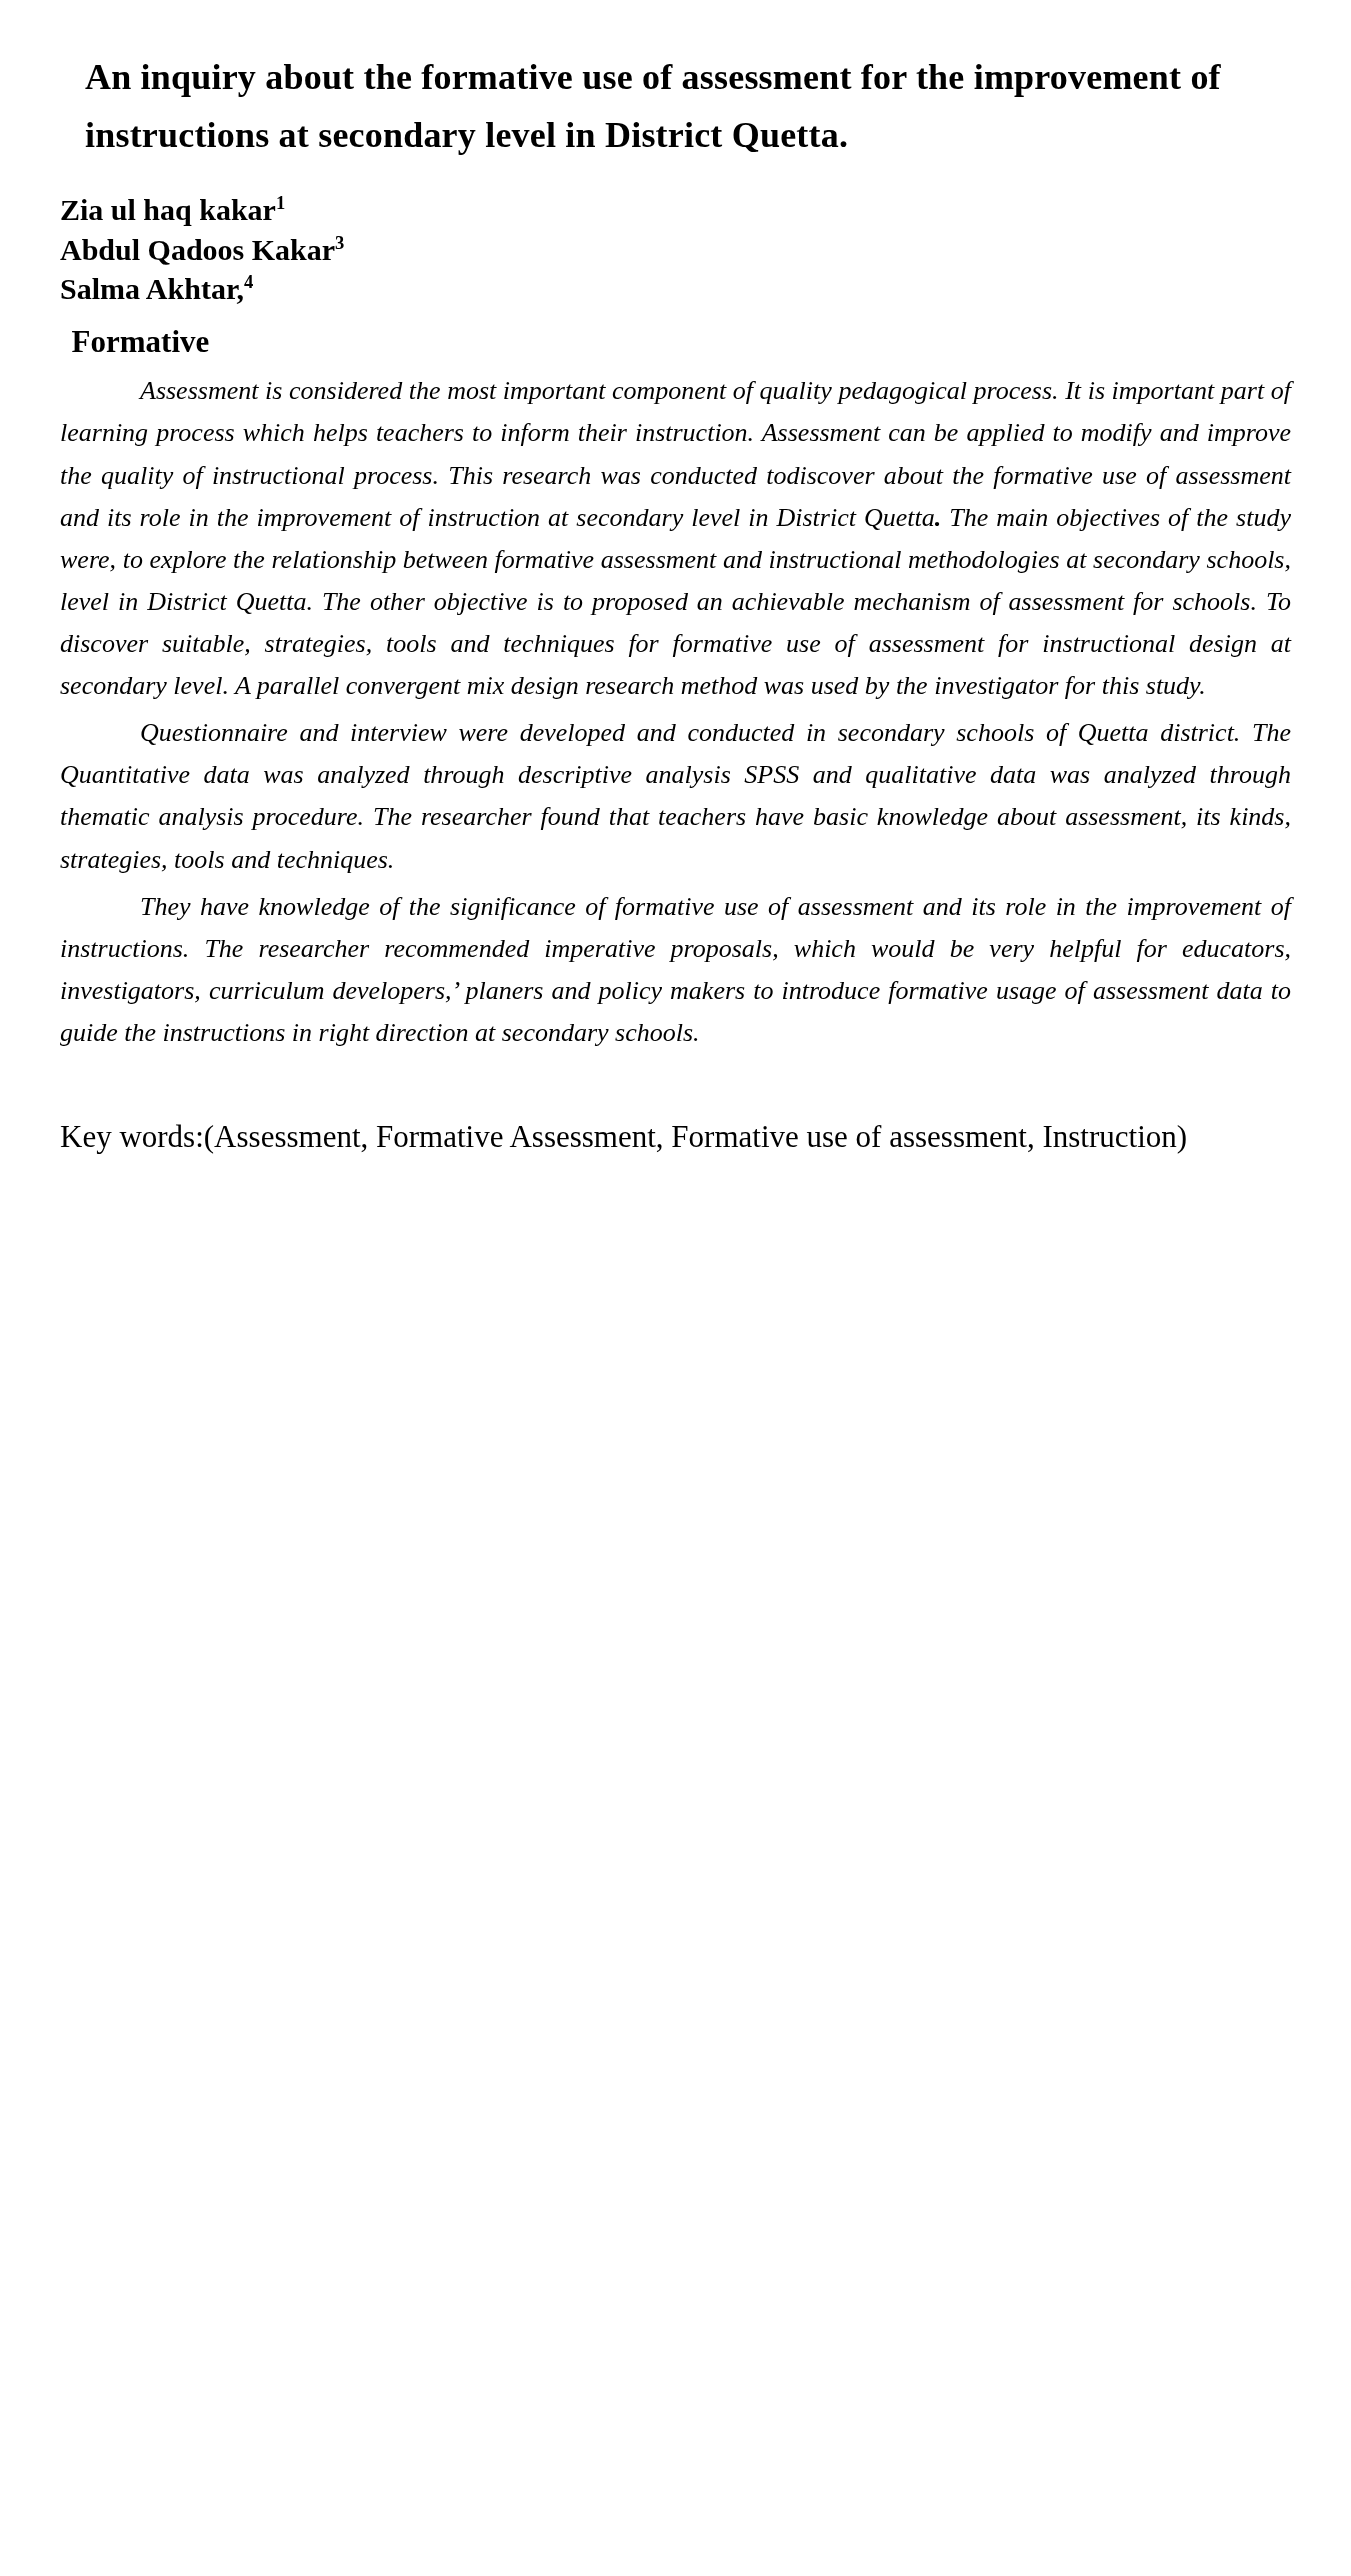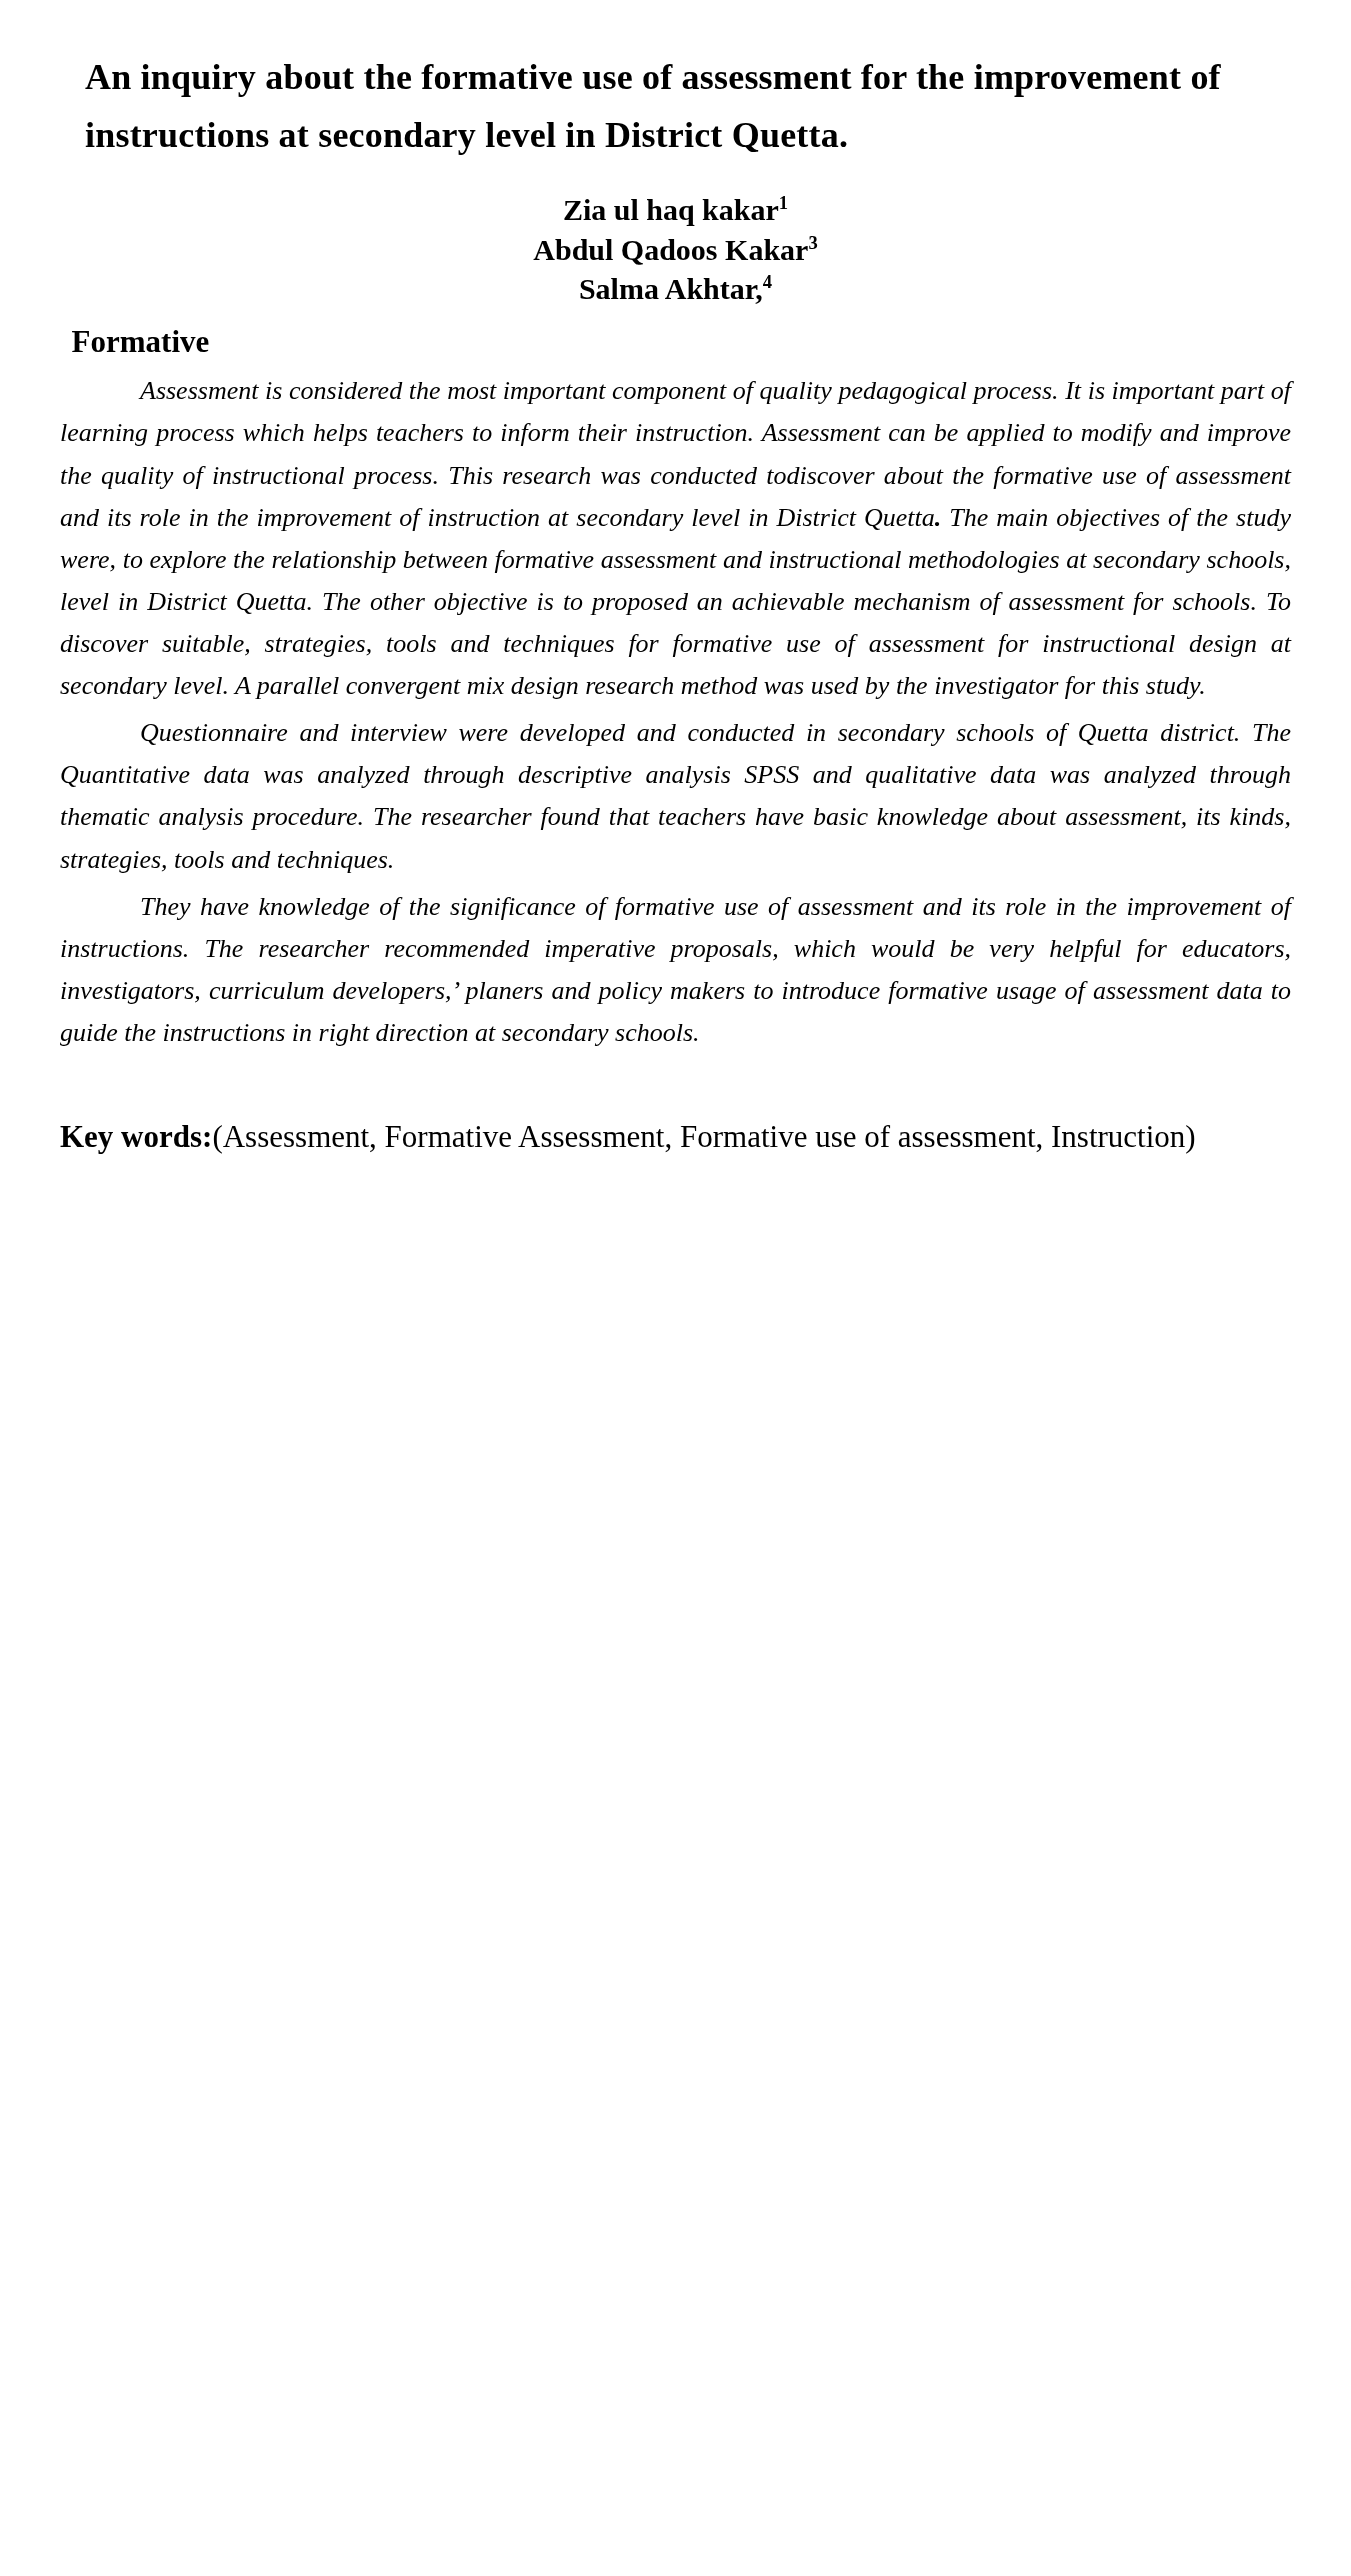--- a/index.html
+++ b/index.html
@@ -23,21 +23,21 @@
   .title {
     font-size: 36px;
     font-weight: bold;
     text-align: left;
     line-height: 1.62;
     margin: 15px 25px 0 25px;
     letter-spacing: 0.2px;
   }
   .authors {
     margin-top: 25px;
-    text-align: center;
+    text-align: left;
     font-weight: bold;
     font-size: 30px;
     line-height: 1.33;
   }
   .authors div {
     white-space: nowrap;
   }
   sup {
     font-size: 0.62em;
     vertical-align: super;
@@ -66,21 +66,21 @@
     font-weight: bold;
   }
   .keywords {
     margin-top: 58px;
     font-size: 31px;
     line-height: 1.62;
     text-align: justify;
     text-justify: inter-word;
   }
   .keywords .kw-label {
-    font-weight: bold;
+    font-weight: normal;
   }
 </style>
 </head>
 <body>
 
 <div class="page">
 
   <div class="title">An inquiry about the formative use of assessment for the improvement of instructions at secondary level in District Quetta.</div>
 
   <div class="authors">

